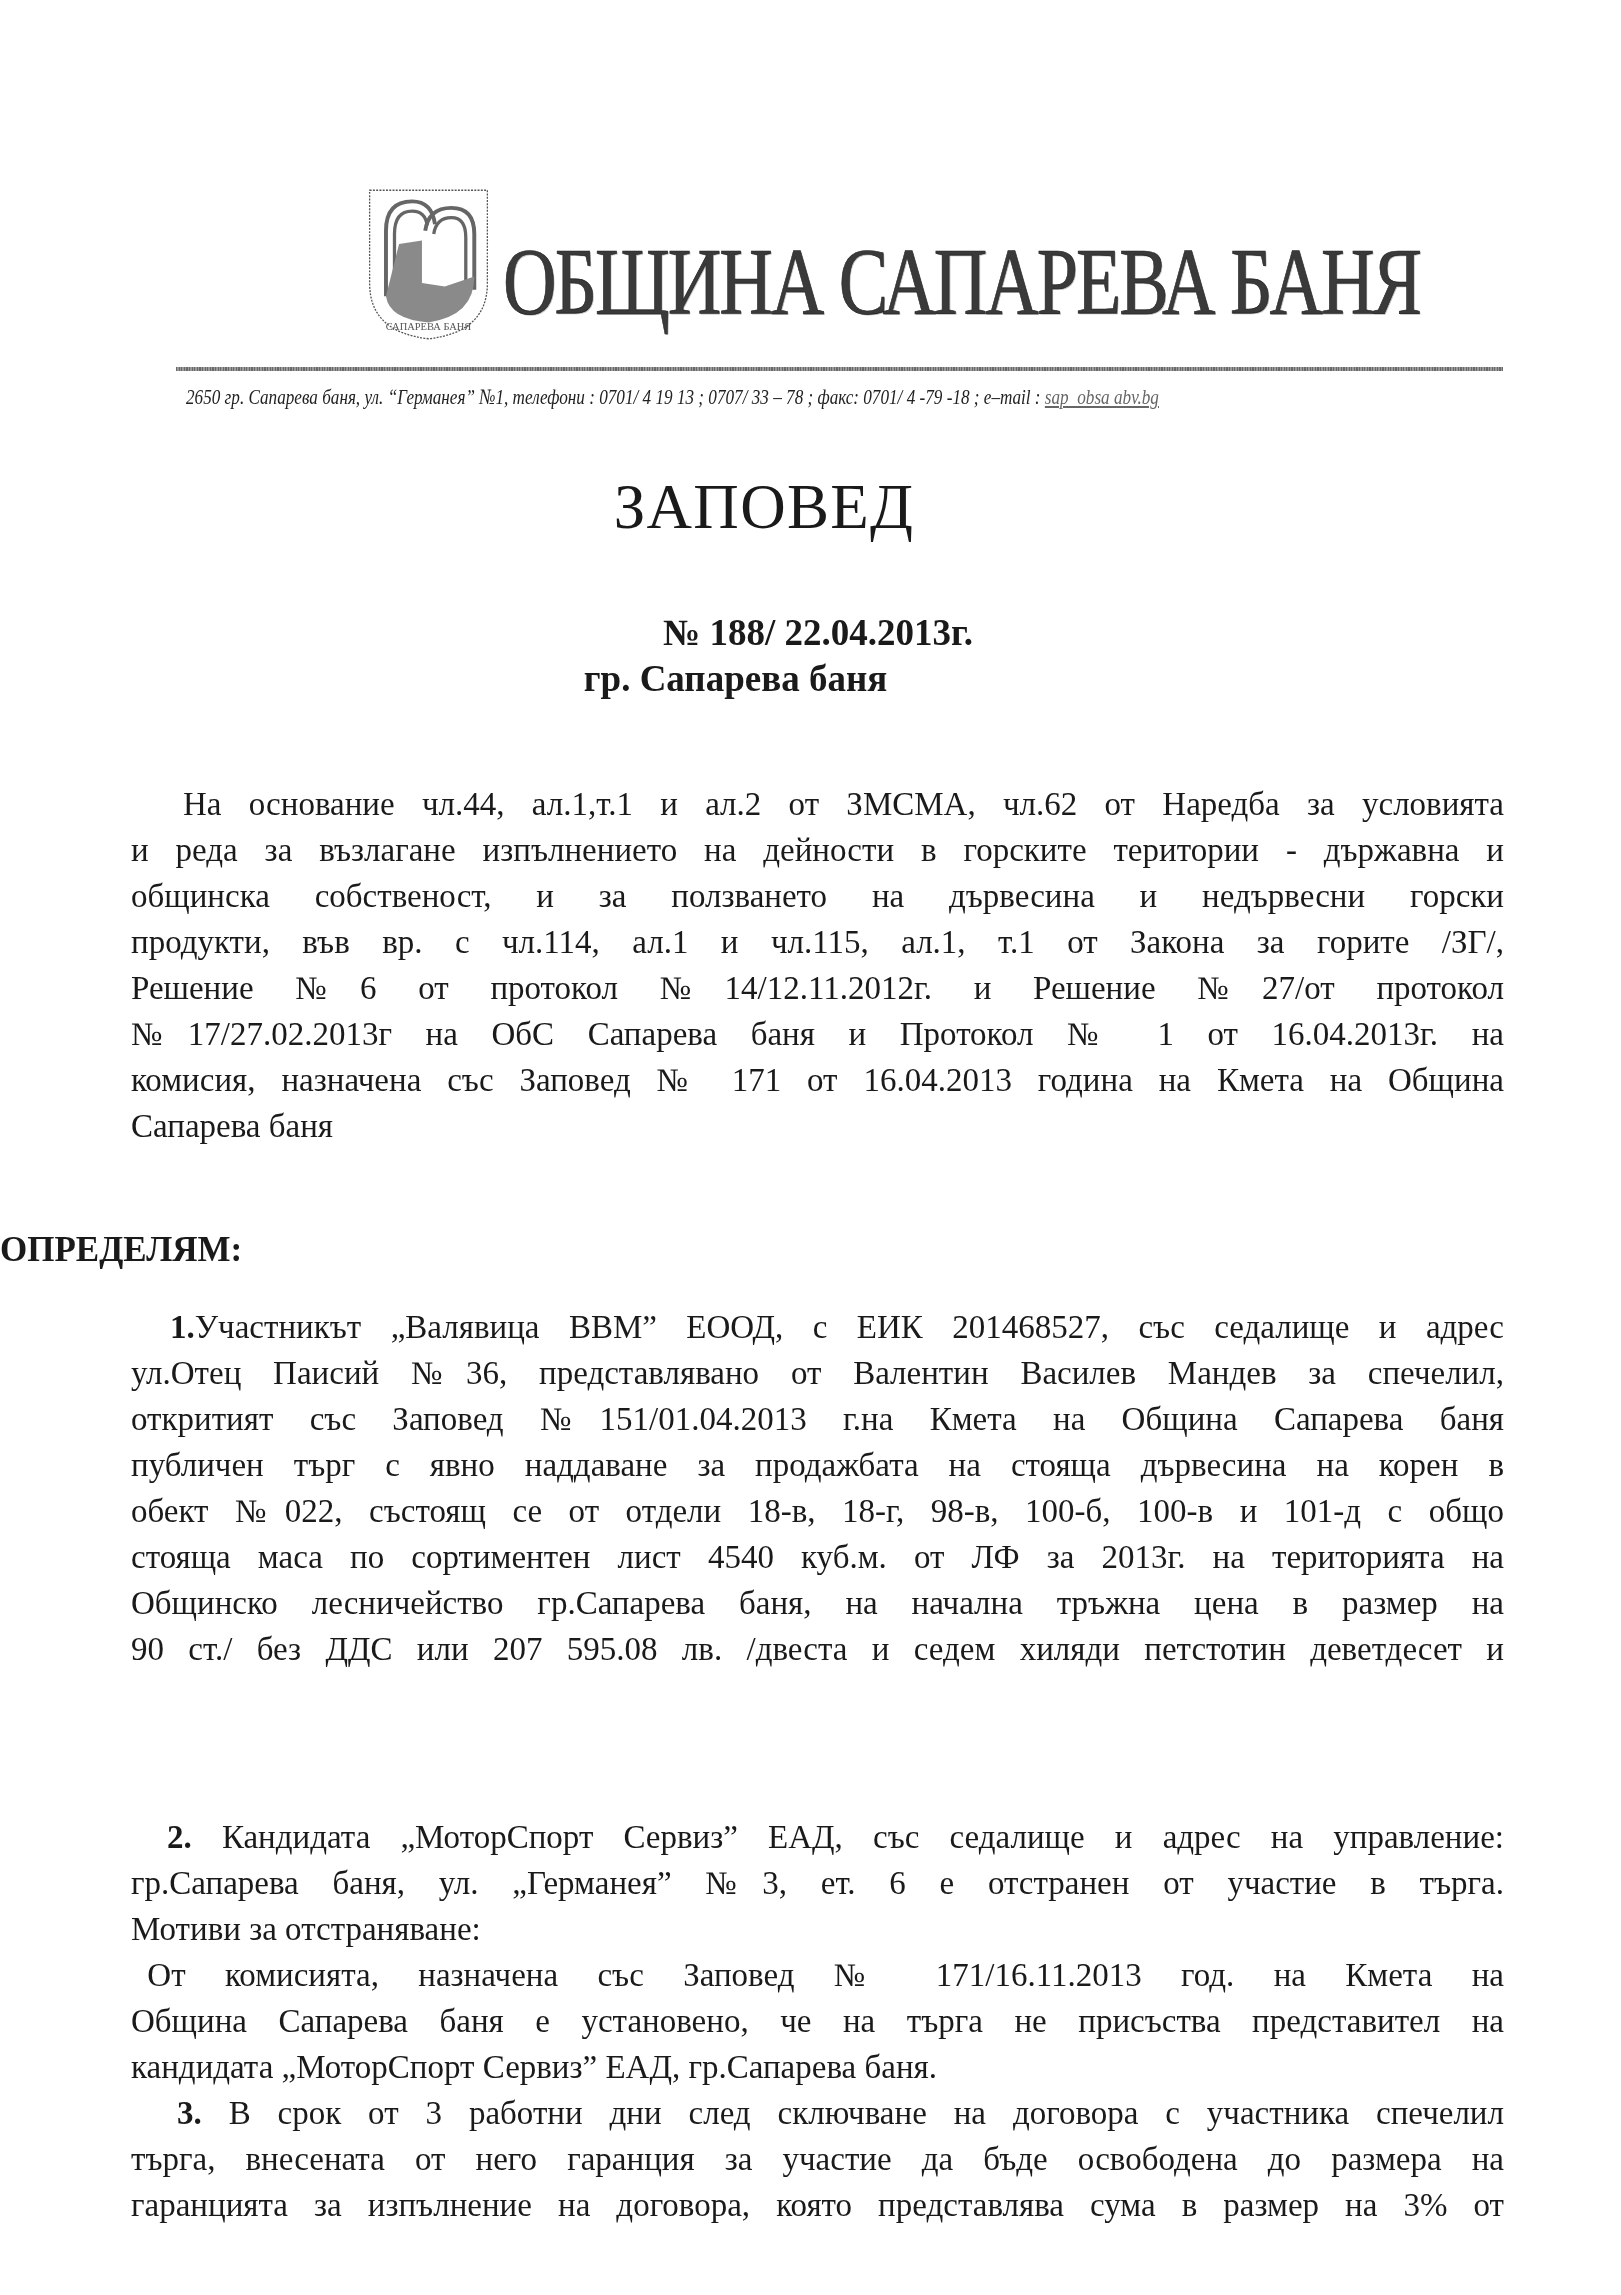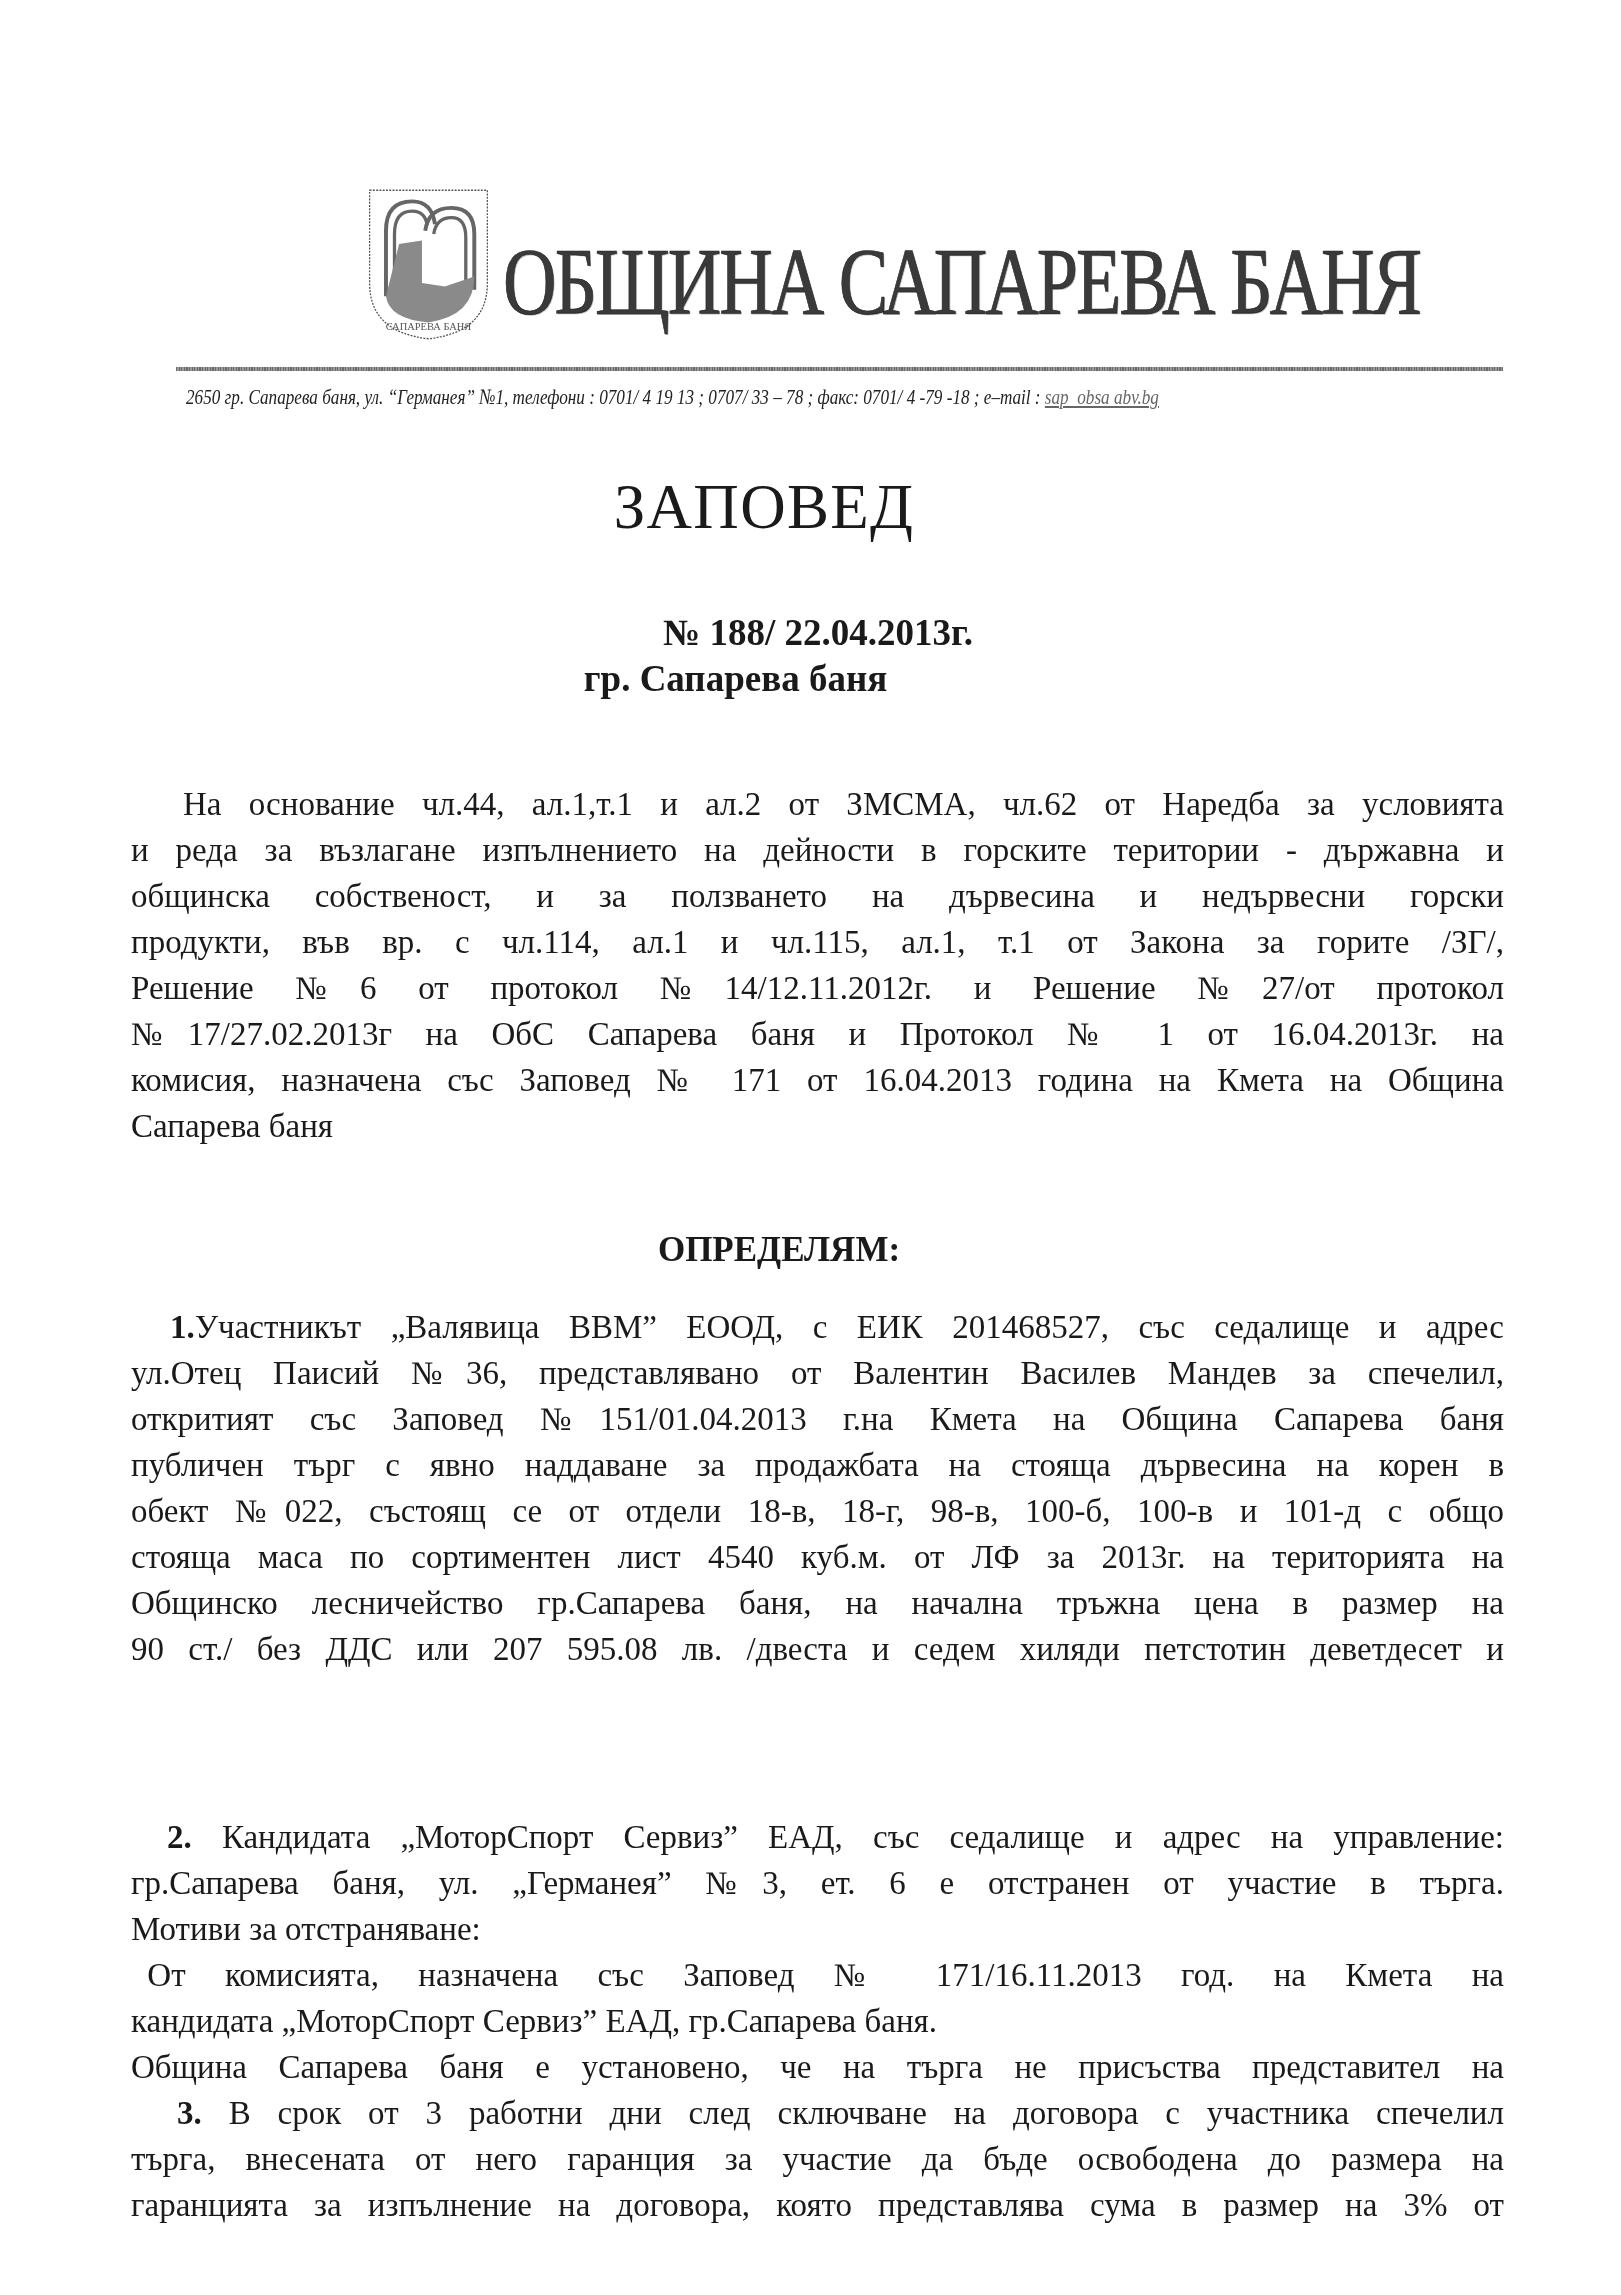--- a/index.html
+++ b/index.html
@@ -12,21 +12,21 @@
   .contact { position: absolute; left: 186px; top: 384px; font-family: "Liberation Serif", serif; font-style: italic; font-size: 22px; color: #222; white-space: nowrap; transform: scaleX(0.78); transform-origin: left top; }
   .contact .email { text-decoration: underline; color: #666; }
 
   .title { position: absolute; left: 0; width: 1528px; text-align: center; top: 471px; font-size: 63px; font-weight: normal; letter-spacing: 1.3px; }
   .order-no { position: absolute; left: 13px; width: 1610px; text-align: center; top: 611px; font-size: 37px; font-weight: bold; }
   .order-city { position: absolute; left: 0; width: 1471px; text-align: center; top: 657px; font-size: 37px; font-weight: bold; }
 
   .body { position: absolute; left: 131px; width: 1373px; font-size: 33px; line-height: 46px; }
   .line { display: block; white-space: nowrap; text-align-last: justify; text-align: justify; }
   .line.last { text-align-last: left; }
-  .heading { position: absolute; left: 0; width: 1558px; text-align: center; top: 1230px; font-size: 35px; font-weight: bold; }
+  .heading { position: absolute; left: 0; width: 1558px; text-align: left; top: 1230px; font-size: 35px; font-weight: bold; }
   .b { font-weight: bold; }
 </style>
 </head>
 <body>
 
 <div class="letterhead">
   <svg class="logo" viewBox="0 0 200 240">
     <path d="M10 8 H190 V150 Q190 225 100 235 Q10 225 10 150 Z" fill="none" stroke="#555" stroke-width="2" stroke-dasharray="3 2"></path>
     <path d="M35 170 V70 Q35 25 75 25 Q105 25 110 60" fill="none" stroke="#666" stroke-width="6"></path>
     <path d="M48 170 V75 Q48 40 75 40 Q95 40 98 62" fill="none" stroke="#666" stroke-width="5"></path>
@@ -68,22 +68,22 @@
   <span class="line">стояща маса по сортиментен лист 4540 куб.м. от ЛФ за 2013г. на територията на</span>
   <span class="line">Общинско лесничейство гр.Сапарева баня,  на начална тръжна цена в размер на</span>
   <span class="line">90 ст./ без ДДС или 207 595.08 лв. /двеста и седем хиляди петстотин деветдесет и</span>
 </div>
 
 <div class="body" style="top:1814px;">
   <span class="line" style="padding-left:36px;"><span class="b">2.</span><span> Кандидата „МоторСпорт Сервиз” ЕАД, със седалище и адрес на управление:</span></span>
   <span class="line">гр.Сапарева баня, ул. „Германея” №3, ет. 6 е отстранен от участие в търга.</span>
   <span class="line last">Мотиви за отстраняване:</span>
   <span class="line" style="padding-left:16.3px;">От комисията, назначена със Заповед № 171/16.11.2013 год. на Кмета на</span>
+  <span class="line">Община Сапарева баня е установено, че на търга не присъства представител на</span>
   <span class="line last">кандидата „МоторСпорт Сервиз” ЕАД, гр.Сапарева баня.</span>
-  <span class="line">Община Сапарева баня е установено, че на търга не присъства представител на</span>
 </div>
 
 <div class="body" style="top:2090px;">
   <span class="line" style="padding-left:46px;"><span class="b">3.</span><span> В срок от 3 работни дни след сключване на договора с участника спечелил</span></span>
   <span class="line">търга, внесената от него гаранция за участие да бъде освободена до размера на</span>
   <span class="line">гаранцията за изпълнение на договора, която представлява сума в размер на 3% от</span>
 </div>
 
 
 </body></html>

